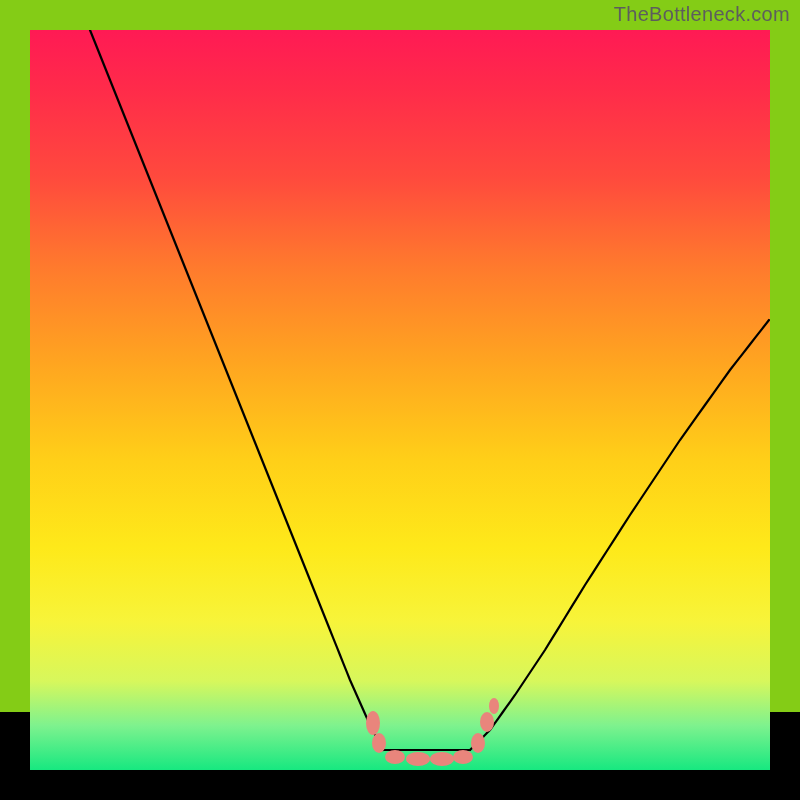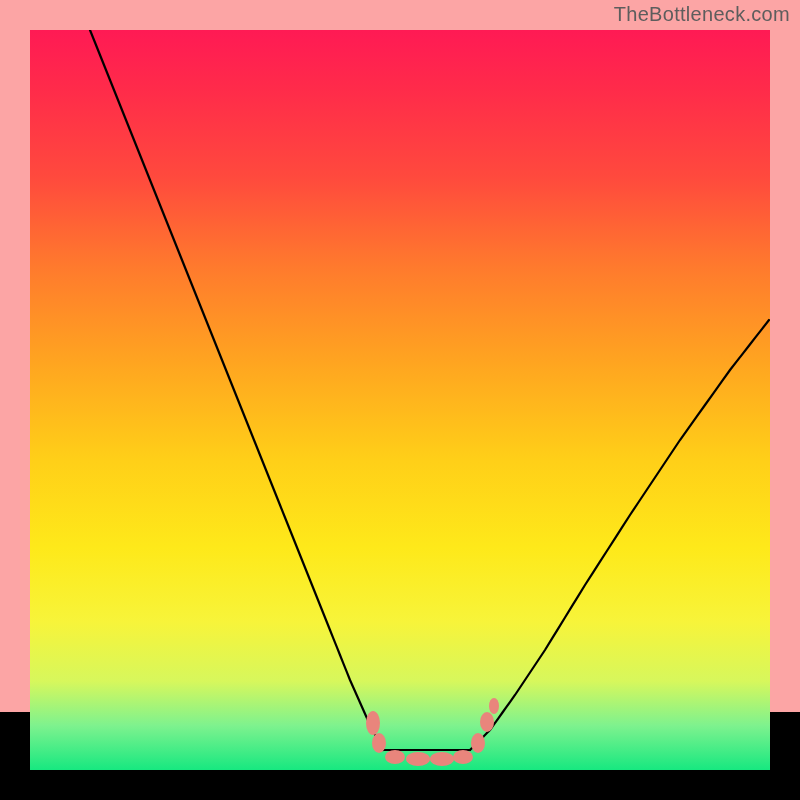--- a/index.html
+++ b/index.html
@@ -10,21 +10,21 @@
     overflow: hidden;
     background: #000;
     font-family: Arial, Helvetica, sans-serif;
   }
   .frame {
     position: absolute;
     left: 0;
     top: 0;
     width: 800px;
     height: 712px;
-    background: #fca5a5;
+    background: #84cc16;
   }
   .plot-area {
     position: absolute;
     left: 30px;
     top: 30px;
     width: 740px;
     height: 740px;
     
     background: linear-gradient(
       to bottom,

